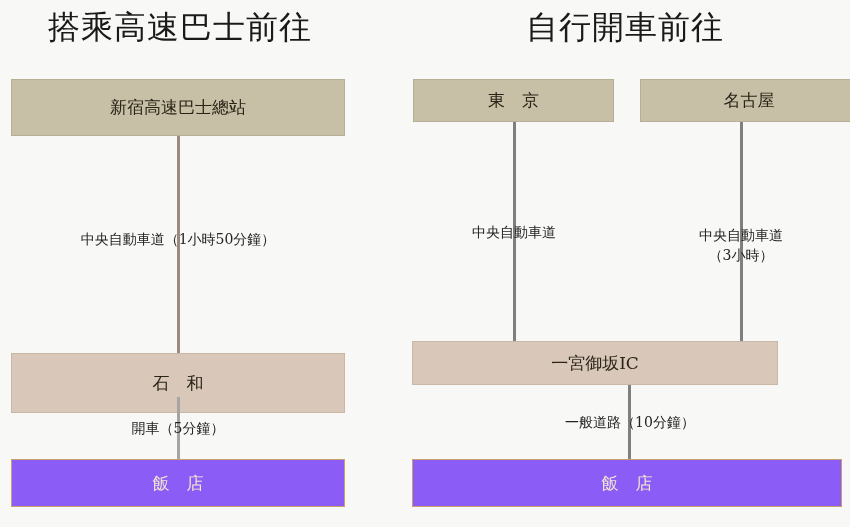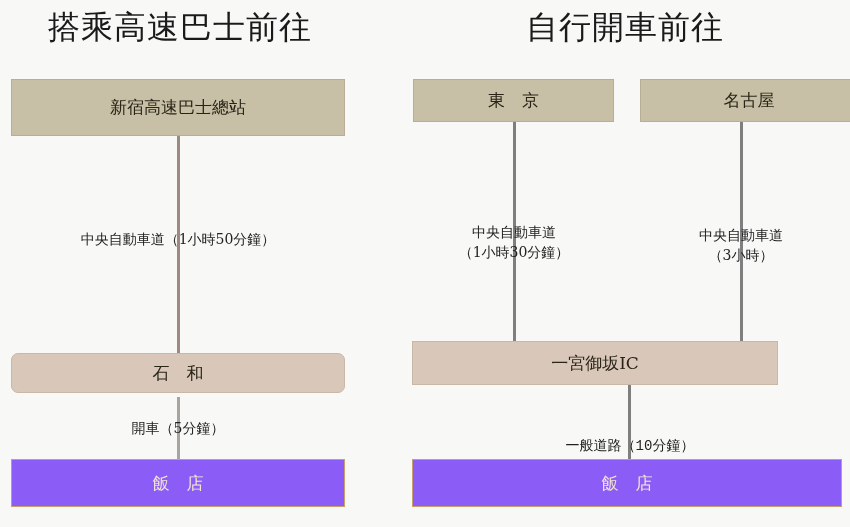--- a/index.html
+++ b/index.html
@@ -36,47 +36,46 @@
 <body>
 
 <div class="title" style="left:48px; width:262px;">搭乘高速巴士前往</div>
 
 <div class="box origin" style="left:11px; top:79px; width:334px; height:57px;">新宿高速巴士總站</div>
 
 <div class="vline brown" style="left:177px; top:136px; height:217px;"></div>
 
 <div class="label" style="left:40px; top:229px; width:276px;">中央自動車道（1小時50分鐘）</div>
 
-<div class="box mid" style="left:11px; top:353px; width:334px; height:40px;border-radius:7px;">石　和</div>
+<div class="box mid" style="left:11px; top:353px; width:334px; height:60px;">石　和</div>
 
 <div class="vline lgray" style="left:177px; top:397px; height:62px;"></div>
 
 <div class="label" style="left:98px; top:418px; width:160px;">開車（5分鐘）</div>
 
 <div class="box dest" style="left:11px; top:459px; width:334px; height:48px;">飯　店</div>
 
 <div class="title" style="left:526px; width:202px;">自行開車前往</div>
 
 <div class="box origin" style="left:413px; top:79px; width:201px; height:43px;">東　京</div>
 
 <div class="box origin" style="left:640px; top:79px; width:218px; height:43px;">名古屋</div>
 
 <div class="vline gray" style="left:513px; top:122px; height:219px;"></div>
 
 <div class="vline gray" style="left:740px; top:122px; height:219px;"></div>
 
 <div class="label" style="left:434px; top:222px; width:160px;">
   <div>中央自動車道</div>
-  <div>（1小時30分鐘）</div>
 </div>
 
 <div class="label" style="left:661px; top:225px; width:160px;">
   <div>中央自動車道</div>
   <div>（3小時）</div>
 </div>
 
 <div class="box mid" style="left:412px; top:341px; width:366px; height:44px;">一宮御坂IC</div>
 
 <div class="vline gray" style="left:628px; top:385px; height:74px;"></div>
 
-<div class="label" style="left:540px; top:436px; width:180px;font-family:Liberation Mono, monospace;">一般道路（10分鐘）</div>
+<div class="label" style="left:540px; top:412px; width:180px;">一般道路（10分鐘）</div>
 
 <div class="box dest" style="left:412px; top:459px; width:430px; height:48px;">飯　店</div>
 
 </body></html>

